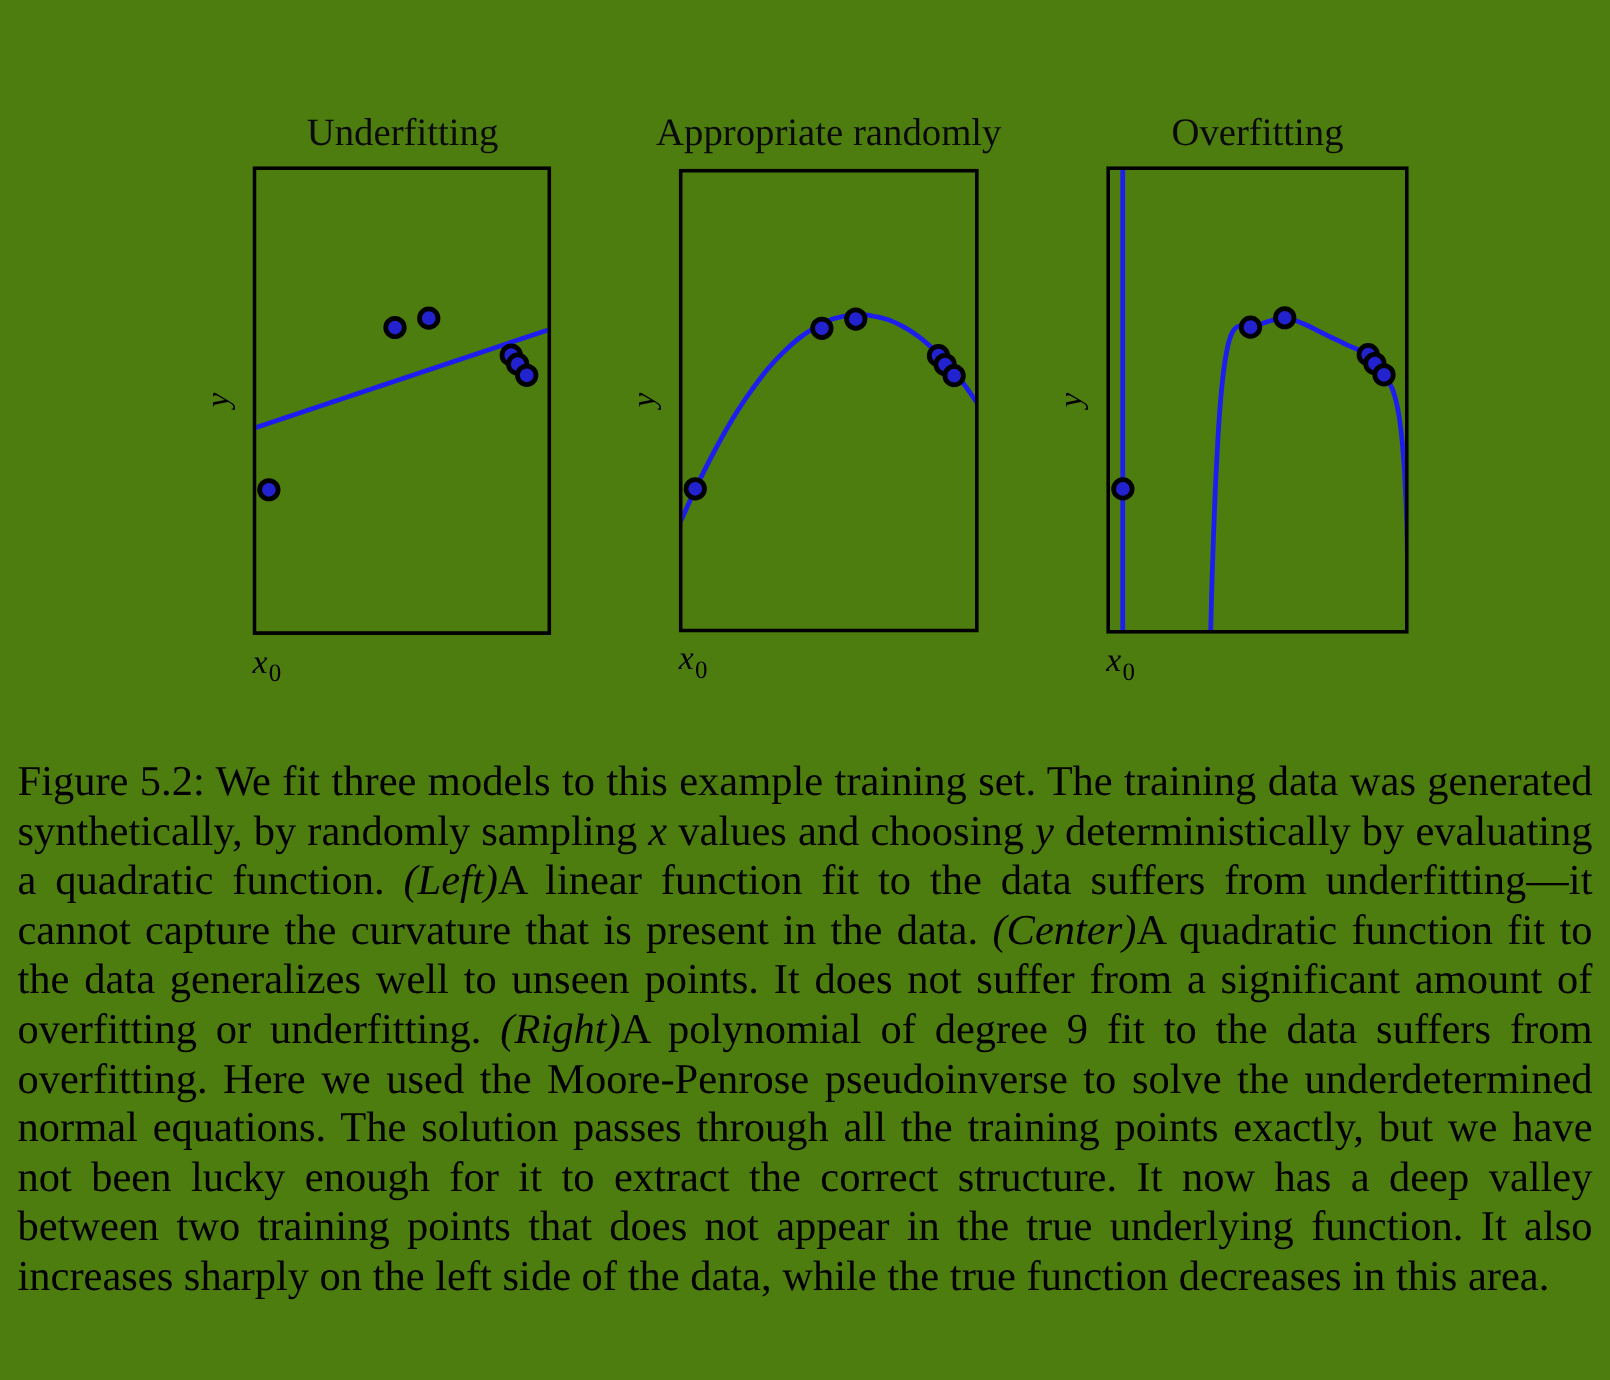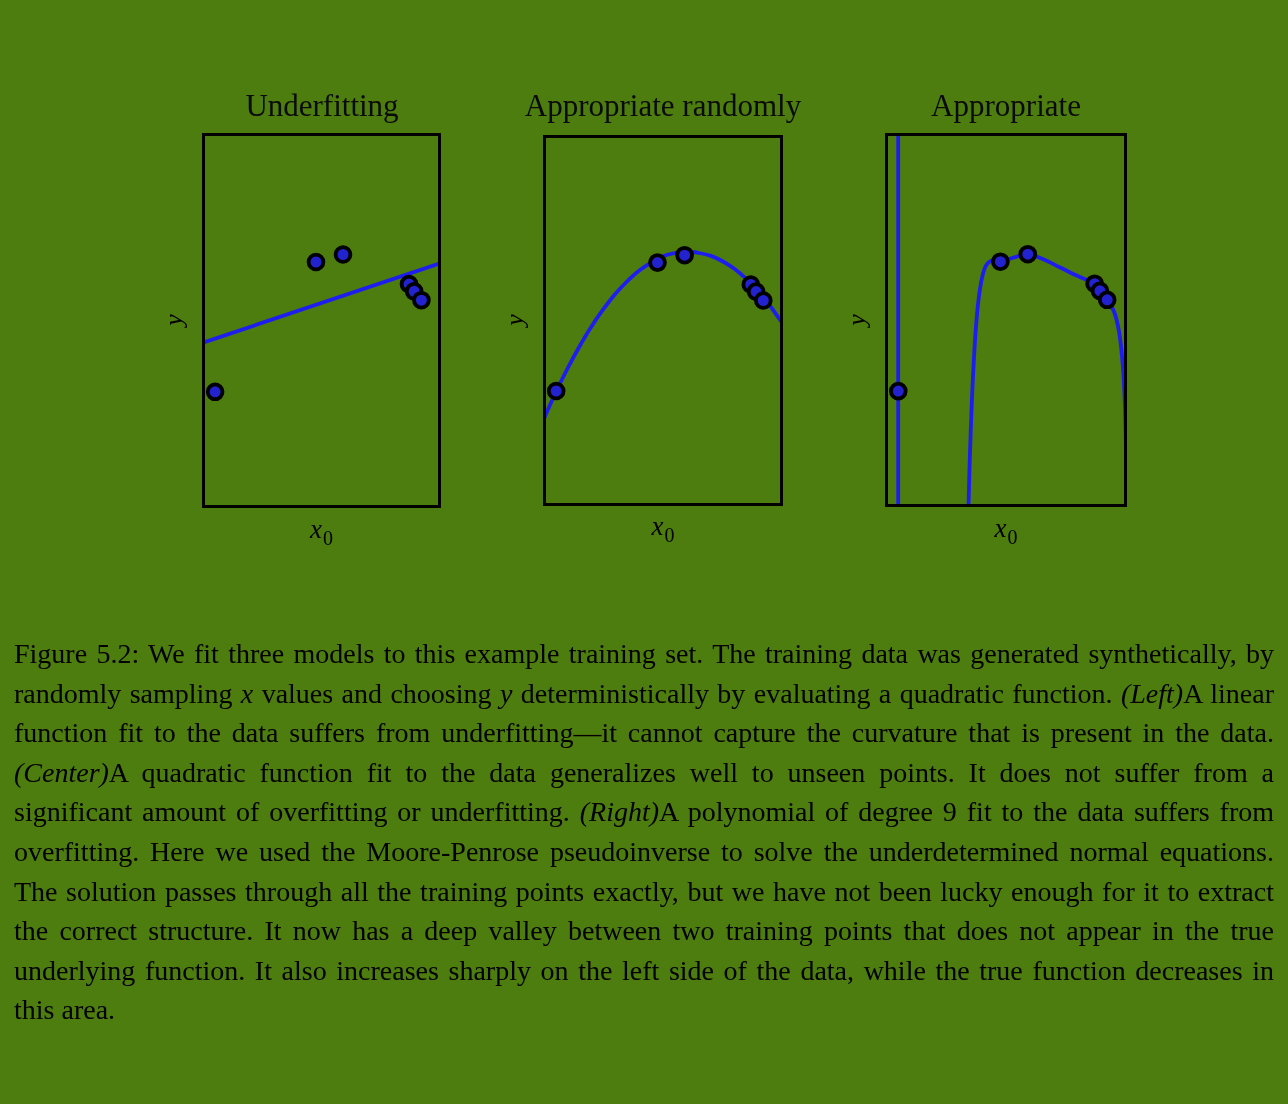--- a/index.html
+++ b/index.html
@@ -2,24 +2,24 @@
 <html><head>
 <meta charset="utf-8">
 <style>
   html,body{margin:0;padding:0;background:#ffffff;}
   .page{position:relative;width:1288px;height:1104px;background:#4d7c0f;overflow:hidden;
         font-family:"Liberation Serif","DejaVu Serif",serif;color:#000;}
   .plot-title{position:absolute;text-align:center;font-size:31px;line-height:36px;color:#0a0a0a;}
   .plot-svg{position:absolute;display:block;}
   .ylab{position:absolute;width:40px;height:40px;display:flex;align-items:center;justify-content:center;
         font-style:italic;font-size:26px;transform:rotate(-90deg);}
-  .xlab{position:absolute;text-align:center;font-style:italic;font-size:27px;}
+  .xlab{position:absolute;text-align:left;font-style:italic;font-size:27px;}
   .xsub{font-style:normal;font-size:20px;vertical-align:-7px;margin-left:1px;}
-  .caption{position:absolute;left:14px;top:606px;width:1260px;font-size:28px;line-height:39.6px;
-           text-align:justify;color:#000;margin-top:28px;}
+  .caption{position:absolute;left:14px;top:606px;width:1260px;font-size:34px;line-height:39.6px;
+           text-align:justify;color:#000;}
   .caption .it{font-style:italic;}
   
   .pg0 .plot-title{left:142px;top:88px;width:360px;}
   .pg1 .plot-title{left:483px;top:88px;width:360px;}
   .pg2 .plot-title{left:826px;top:88px;width:360px;}
   .pg0 .plot-svg{left:202px;top:133px;}
   .pg1 .plot-svg{left:543px;top:135px;}
   .pg2 .plot-svg{left:885px;top:133px;}
   .pg0 .ylab{left:154px;top:300px;}
   .pg1 .ylab{left:495px;top:300px;}
@@ -73,21 +73,21 @@
           <circle cx="207.8" cy="149.5" r="7.4" fill="#2222cf" stroke="#000000" stroke-width="3.8"></circle>
           <circle cx="213.1" cy="156.6" r="7.4" fill="#2222cf" stroke="#000000" stroke-width="3.8"></circle>
           <circle cx="220.3" cy="165.5" r="7.4" fill="#2222cf" stroke="#000000" stroke-width="3.8"></circle>
         </g>
         <rect x="1.5" y="1.5" width="237" height="368" fill="none" stroke="#000000" stroke-width="3"></rect>
       </svg>
     <div class="xlab"><span class="xvar">x</span><span class="xsub">0</span></div>
   </div>
 
   <div class="plot-group pg2">
-    <div class="plot-title">Appropriate</div>
+    <div class="plot-title">Overfitting</div>
     <div class="ylab">y</div>
     <svg class="plot-svg" width="242" height="374" viewBox="0 0 242 374">
         <defs>
           <clipPath id="clip2">
             <rect x="3" y="3" width="236" height="368"></rect>
           </clipPath>
         </defs>
         <g clip-path="url(#clip2)">
           <path d="M13.2,374.0 L13.2,0.0" fill="none" stroke="#1d1df0" stroke-width="3.8"></path>
           <path d="M83.5,374.0 C83.7,366.5 84.2,344.7 84.7,329.1 C85.2,313.5 85.7,296.7 86.4,280.5 C87.0,264.3 87.7,247.5 88.6,231.9 C89.4,216.3 90.4,199.8 91.5,187.0 C92.6,174.2 93.7,163.8 95.1,155.2 C96.5,146.6 97.9,139.9 99.7,135.4 C101.5,130.8 103.1,129.0 105.8,127.9 C108.4,126.8 111.6,129.2 115.4,128.7 C119.3,128.1 124.2,125.8 128.7,124.5 C133.3,123.3 137.9,120.9 142.8,121.2 C147.6,121.4 152.5,123.9 157.8,126.0 C163.1,128.2 169.1,131.5 174.7,134.3 C180.4,137.0 185.9,139.8 191.7,142.5 C197.5,145.2 205.7,148.2 209.6,150.7 C213.4,153.3 212.8,155.1 214.9,157.8 C217.0,160.5 219.7,163.2 222.2,166.8 C224.6,170.4 227.4,174.0 229.4,179.5 C231.4,185.1 232.8,191.1 234.3,200.1 C235.7,209.1 236.9,221.1 237.9,233.8 C238.9,246.4 239.5,262.0 240.1,276.0 C240.6,290.0 240.9,310.9 241.0,317.9" fill="none" stroke="#1d1df0" stroke-width="3.8"></path>

